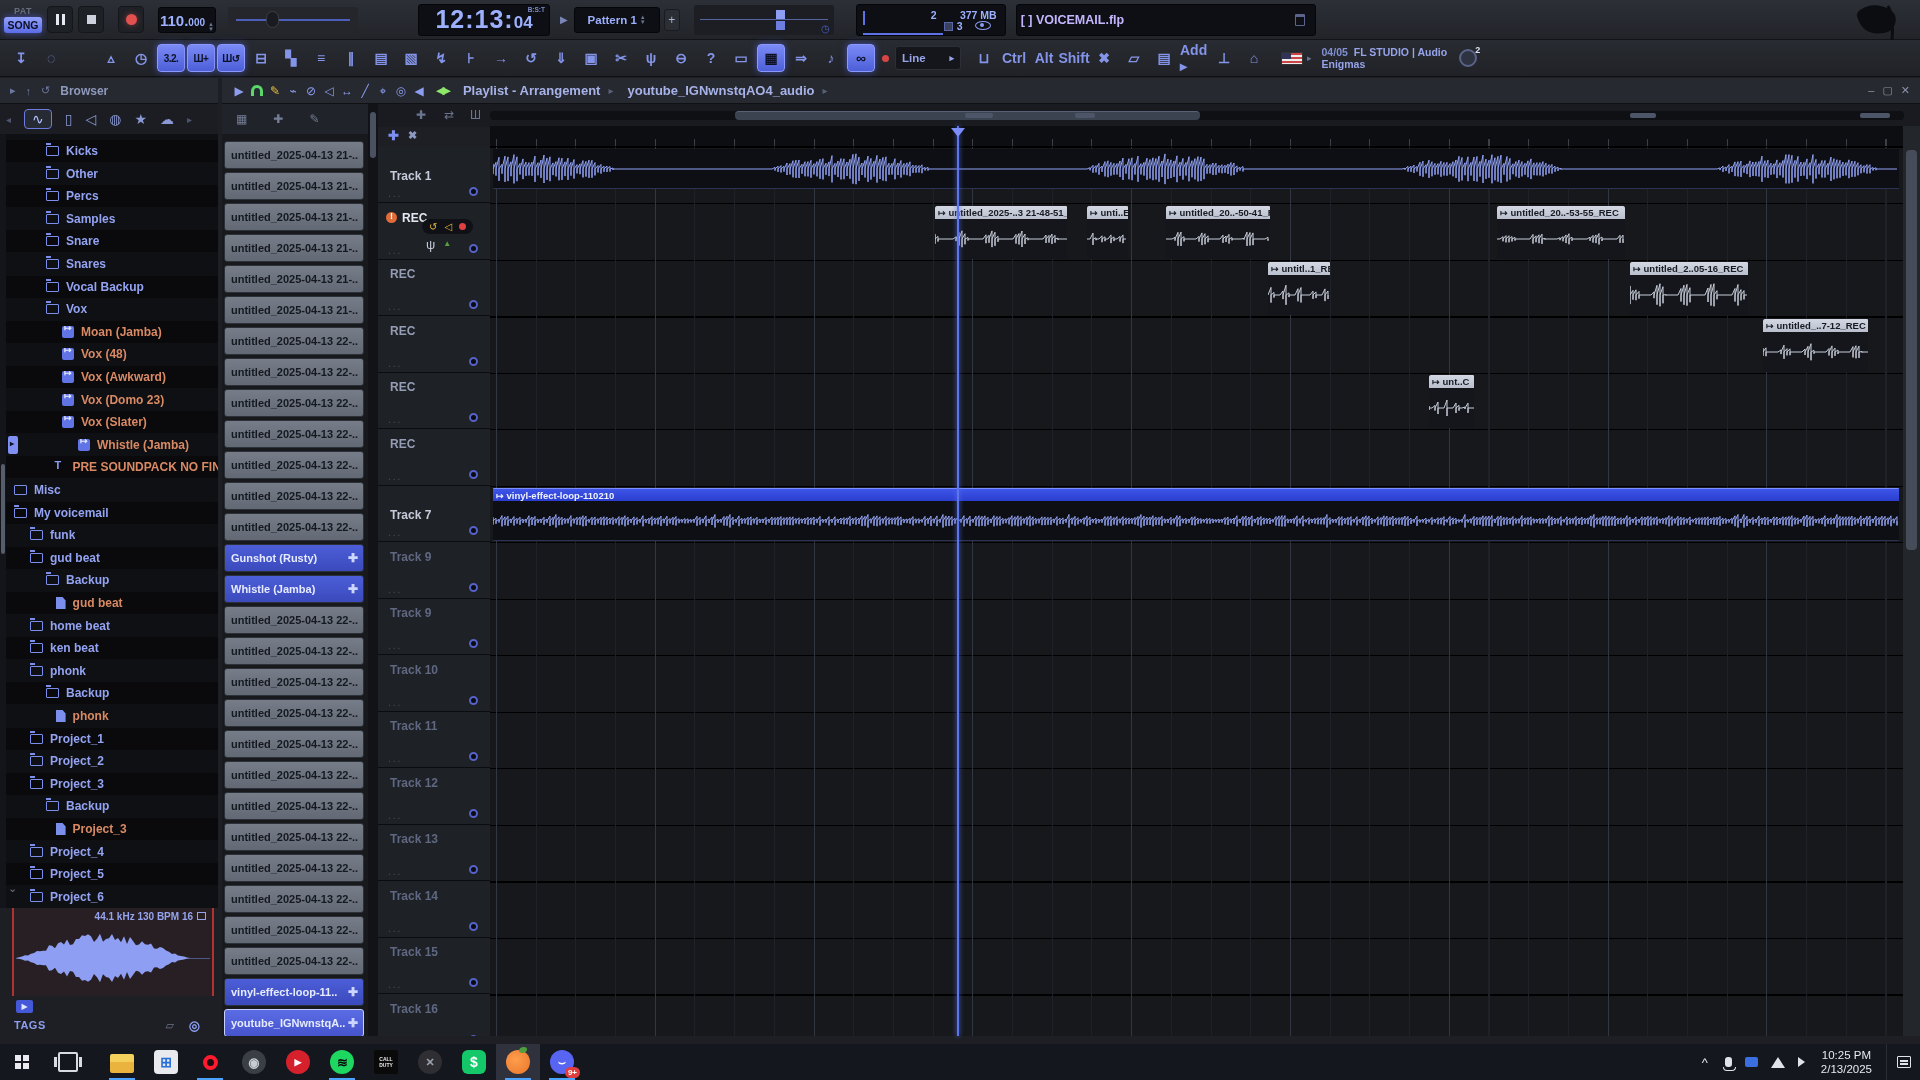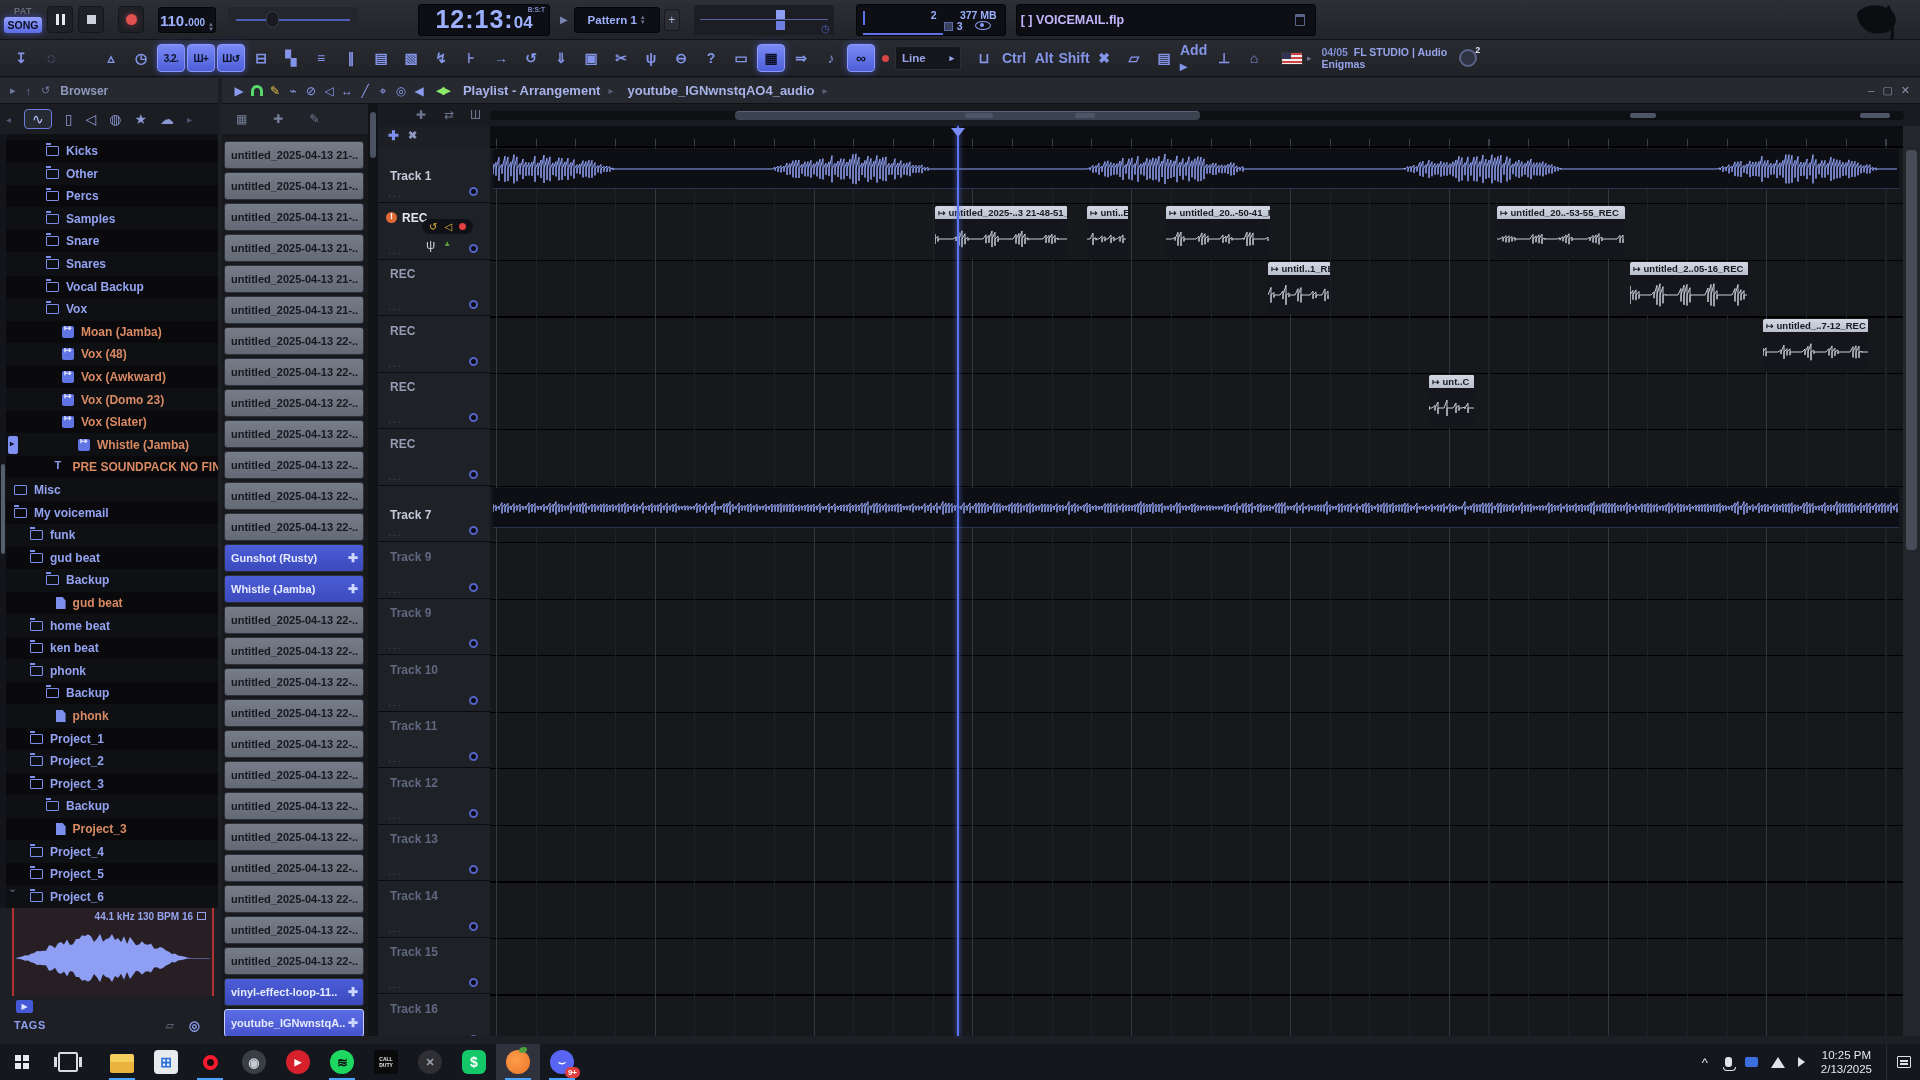--- a/index.html
+++ b/index.html
@@ -1083,20 +1083,24 @@
           <span class="hic" data-interactable="false"></span>
           <span class="clip-label" data-interactable="false">unt..C</span>
         </div>
         <div class="clip-body" data-interactable="false">
           <div class="wave" data-interactable="false"><svg width="45" height="36">
               <path d="M0 18 L0 16.0 L0 20.0 L0 18 L3 18.0 L3 18.0 L3 18 L6 15.5 L6 20.5 L6 18 L9 12.0 L9 24.0 L9 18 L12 18.0 L12 18.0 L12 18 L15 18.0 L15 18.0 L15 18 L18 10.0 L18 26.0 L18 18 L21 18.0 L21 18.0 L21 18 L24 18.0 L24 18.0 L24 18 L27 13.0 L27 23.0 L27 18 L30 15.3 L30 20.7 L30 18 L33 18.0 L33 18.0 L33 18 L36 17.0 L36 19.0 L36 18 L39 13.1 L39 22.9 L39 18 L42 18.0 L42 18.0 L42 18 L45 18.0 L45 18.0 L45 18" stroke="#c7cdd9" stroke-width="1" fill="none"></path>
             </svg></div>
         </div>
       </div>
       <div class="clip blue" data-interactable="true" style="--i: 9; --track: 6; --x: 493; --w: 1406; --seed: 9; --amp: 0.32;">
+        <div class="clip-head" data-interactable="true">
+          <span class="hic" data-interactable="false"></span>
+          <span class="clip-label" data-interactable="false">vinyl-effect-loop-110210</span>
+        </div>
         <div class="clip-body" data-interactable="false">
           <div class="wave" data-interactable="false"><svg width="1406" height="36">
               <path d="M0 18 L0 14.4 L0 21.6 L0 18 L3 15.2 L3 20.8 L3 18 L6 16.5 L6 19.5 L6 18 L9 12.6 L9 23.4 L9 18 L12 13.8 L12 22.2 L12 18 L15 13.2 L15 22.8 L15 18 L18 16.0 L18 20.0 L18 18 L21 13.5 L21 22.5 L21 18 L24 15.4 L24 20.6 L24 18 L27 14.2 L27 21.8 L27 18 L30 16.0 L30 20.0 L30 18 L33 16.3 L33 19.7 L33 18 L36 12.7 L36 23.3 L36 18 L39 14.0 L39 22.0 L39 18 L42 13.4 L42 22.6 L42 18 L45 16.0 L45 20.0 L45 18 L48 16.1 L48 19.9 L48 18 L51 14.2 L51 21.8 L51 18 L54 16.2 L54 19.8 L54 18 L57 13.0 L57 23.0 L57 18 L60 14.3 L60 21.7 L60 18 L63 11.5 L63 24.5 L63 18 L66 13.8 L66 22.2 L66 18 L69 14.2 L69 21.8 L69 18 L72 15.4 L72 20.6 L72 18 L75 15.7 L75 20.3 L75 18 L78 12.6 L78 23.4 L78 18 L81 15.6 L81 20.4 L81 18 L84 14.2 L84 21.8 L84 18 L87 13.9 L87 22.1 L87 18 L90 12.7 L90 23.3 L90 18 L93 13.1 L93 22.9 L93 18 L96 16.4 L96 19.6 L96 18 L99 14.2 L99 21.8 L99 18 L102 13.9 L102 22.1 L102 18 L105 15.6 L105 20.4 L105 18 L108 14.2 L108 21.8 L108 18 L111 13.7 L111 22.3 L111 18 L114 14.1 L114 21.9 L114 18 L117 15.1 L117 20.9 L117 18 L120 14.3 L120 21.7 L120 18 L123 15.7 L123 20.3 L123 18 L126 13.6 L126 22.4 L126 18 L129 14.3 L129 21.7 L129 18 L132 12.7 L132 23.3 L132 18 L135 14.1 L135 21.9 L135 18 L138 16.1 L138 19.9 L138 18 L141 13.8 L141 22.2 L141 18 L144 14.6 L144 21.4 L144 18 L147 16.4 L147 19.6 L147 18 L150 12.7 L150 23.3 L150 18 L153 16.1 L153 19.9 L153 18 L156 15.2 L156 20.8 L156 18 L159 13.5 L159 22.5 L159 18 L162 14.9 L162 21.1 L162 18 L165 14.6 L165 21.4 L165 18 L168 13.1 L168 22.9 L168 18 L171 15.8 L171 20.2 L171 18 L174 13.1 L174 22.9 L174 18 L177 15.6 L177 20.4 L177 18 L180 14.2 L180 21.8 L180 18 L183 13.5 L183 22.5 L183 18 L186 15.8 L186 20.2 L186 18 L189 16.4 L189 19.6 L189 18 L192 15.6 L192 20.4 L192 18 L195 15.8 L195 20.2 L195 18 L198 16.5 L198 19.5 L198 18 L201 16.3 L201 19.7 L201 18 L204 13.2 L204 22.8 L204 18 L207 14.3 L207 21.7 L207 18 L210 15.9 L210 20.1 L210 18 L213 12.8 L213 23.2 L213 18 L216 16.0 L216 20.0 L216 18 L219 14.0 L219 22.0 L219 18 L222 11.5 L222 24.5 L222 18 L225 16.2 L225 19.8 L225 18 L228 16.4 L228 19.6 L228 18 L231 13.5 L231 22.5 L231 18 L234 13.3 L234 22.7 L234 18 L237 11.5 L237 24.5 L237 18 L240 14.2 L240 21.8 L240 18 L243 16.4 L243 19.6 L243 18 L246 12.9 L246 23.1 L246 18 L249 15.3 L249 20.7 L249 18 L252 15.5 L252 20.5 L252 18 L255 14.2 L255 21.8 L255 18 L258 13.8 L258 22.2 L258 18 L261 15.6 L261 20.4 L261 18 L264 14.2 L264 21.8 L264 18 L267 16.0 L267 20.0 L267 18 L270 16.0 L270 20.0 L270 18 L273 14.4 L273 21.6 L273 18 L276 16.3 L276 19.7 L276 18 L279 14.0 L279 22.0 L279 18 L282 14.5 L282 21.5 L282 18 L285 14.1 L285 21.9 L285 18 L288 13.5 L288 22.5 L288 18 L291 14.6 L291 21.4 L291 18 L294 14.3 L294 21.7 L294 18 L297 13.9 L297 22.1 L297 18 L300 13.8 L300 22.2 L300 18 L303 15.5 L303 20.5 L303 18 L306 14.7 L306 21.3 L306 18 L309 15.8 L309 20.2 L309 18 L312 15.1 L312 20.9 L312 18 L315 14.2 L315 21.8 L315 18 L318 14.8 L318 21.2 L318 18 L321 14.0 L321 22.0 L321 18 L324 15.9 L324 20.1 L324 18 L327 13.4 L327 22.6 L327 18 L330 16.3 L330 19.7 L330 18 L333 16.2 L333 19.8 L333 18 L336 13.6 L336 22.4 L336 18 L339 16.3 L339 19.7 L339 18 L342 13.7 L342 22.3 L342 18 L345 16.1 L345 19.9 L345 18 L348 15.0 L348 21.0 L348 18 L351 14.6 L351 21.4 L351 18 L354 14.8 L354 21.2 L354 18 L357 13.3 L357 22.7 L357 18 L360 15.2 L360 20.8 L360 18 L363 14.3 L363 21.7 L363 18 L366 15.1 L366 20.9 L366 18 L369 12.9 L369 23.1 L369 18 L372 13.3 L372 22.7 L372 18 L375 11.5 L375 24.5 L375 18 L378 15.7 L378 20.3 L378 18 L381 13.3 L381 22.7 L381 18 L384 12.8 L384 23.2 L384 18 L387 13.7 L387 22.3 L387 18 L390 15.5 L390 20.5 L390 18 L393 13.4 L393 22.6 L393 18 L396 14.6 L396 21.4 L396 18 L399 14.8 L399 21.2 L399 18 L402 14.6 L402 21.4 L402 18 L405 13.6 L405 22.4 L405 18 L408 13.9 L408 22.1 L408 18 L411 16.1 L411 19.9 L411 18 L414 15.9 L414 20.1 L414 18 L417 15.4 L417 20.6 L417 18 L420 13.6 L420 22.4 L420 18 L423 15.8 L423 20.2 L423 18 L426 15.7 L426 20.3 L426 18 L429 16.6 L429 19.4 L429 18 L432 13.4 L432 22.6 L432 18 L435 15.2 L435 20.8 L435 18 L438 13.0 L438 23.0 L438 18 L441 15.8 L441 20.2 L441 18 L444 12.9 L444 23.1 L444 18 L447 16.4 L447 19.6 L447 18 L450 11.5 L450 24.5 L450 18 L453 12.9 L453 23.1 L453 18 L456 13.0 L456 23.0 L456 18 L459 13.5 L459 22.5 L459 18 L462 15.3 L462 20.7 L462 18 L465 14.1 L465 21.9 L465 18 L468 16.4 L468 19.6 L468 18 L471 12.7 L471 23.3 L471 18 L474 15.5 L474 20.5 L474 18 L477 13.0 L477 23.0 L477 18 L480 16.4 L480 19.6 L480 18 L483 13.1 L483 22.9 L483 18 L486 12.7 L486 23.3 L486 18 L489 13.2 L489 22.8 L489 18 L492 12.8 L492 23.2 L492 18 L495 14.2 L495 21.8 L495 18 L498 16.0 L498 20.0 L498 18 L501 12.7 L501 23.3 L501 18 L504 13.5 L504 22.5 L504 18 L507 13.5 L507 22.5 L507 18 L510 15.3 L510 20.7 L510 18 L513 15.8 L513 20.2 L513 18 L516 14.6 L516 21.4 L516 18 L519 12.7 L519 23.3 L519 18 L522 13.7 L522 22.3 L522 18 L525 12.8 L525 23.2 L525 18 L528 13.5 L528 22.5 L528 18 L531 15.4 L531 20.6 L531 18 L534 13.8 L534 22.2 L534 18 L537 12.8 L537 23.2 L537 18 L540 13.8 L540 22.2 L540 18 L543 15.3 L543 20.7 L543 18 L546 15.7 L546 20.3 L546 18 L549 13.8 L549 22.2 L549 18 L552 13.9 L552 22.1 L552 18 L555 14.3 L555 21.7 L555 18 L558 14.2 L558 21.8 L558 18 L561 16.0 L561 20.0 L561 18 L564 13.6 L564 22.4 L564 18 L567 15.1 L567 20.9 L567 18 L570 14.9 L570 21.1 L570 18 L573 16.3 L573 19.7 L573 18 L576 11.5 L576 24.5 L576 18 L579 14.8 L579 21.2 L579 18 L582 13.3 L582 22.7 L582 18 L585 14.7 L585 21.3 L585 18 L588 16.4 L588 19.6 L588 18 L591 14.7 L591 21.3 L591 18 L594 12.9 L594 23.1 L594 18 L597 14.0 L597 22.0 L597 18 L600 16.2 L600 19.8 L600 18 L603 15.2 L603 20.8 L603 18 L606 16.2 L606 19.8 L606 18 L609 16.3 L609 19.7 L609 18 L612 13.5 L612 22.5 L612 18 L615 13.5 L615 22.5 L615 18 L618 13.1 L618 22.9 L618 18 L621 14.5 L621 21.5 L621 18 L624 13.6 L624 22.4 L624 18 L627 15.8 L627 20.2 L627 18 L630 13.6 L630 22.4 L630 18 L633 14.8 L633 21.2 L633 18 L636 14.9 L636 21.1 L636 18 L639 15.3 L639 20.7 L639 18 L642 14.4 L642 21.6 L642 18 L645 13.4 L645 22.6 L645 18 L648 11.5 L648 24.5 L648 18 L651 13.1 L651 22.9 L651 18 L654 14.0 L654 22.0 L654 18 L657 14.0 L657 22.0 L657 18 L660 12.7 L660 23.3 L660 18 L663 14.1 L663 21.9 L663 18 L666 14.2 L666 21.8 L666 18 L669 13.2 L669 22.8 L669 18 L672 15.8 L672 20.2 L672 18 L675 16.1 L675 19.9 L675 18 L678 14.3 L678 21.7 L678 18 L681 15.6 L681 20.4 L681 18 L684 12.6 L684 23.4 L684 18 L687 12.9 L687 23.1 L687 18 L690 15.8 L690 20.2 L690 18 L693 15.2 L693 20.8 L693 18 L696 16.2 L696 19.8 L696 18 L699 13.9 L699 22.1 L699 18 L702 13.6 L702 22.4 L702 18 L705 15.1 L705 20.9 L705 18 L708 15.6 L708 20.4 L708 18 L711 16.4 L711 19.6 L711 18 L714 15.4 L714 20.6 L714 18 L717 15.4 L717 20.6 L717 18 L720 15.9 L720 20.1 L720 18 L723 16.6 L723 19.4 L723 18 L726 16.1 L726 19.9 L726 18 L729 16.4 L729 19.6 L729 18 L732 14.6 L732 21.4 L732 18 L735 14.0 L735 22.0 L735 18 L738 15.8 L738 20.2 L738 18 L741 15.0 L741 21.0 L741 18 L744 12.7 L744 23.3 L744 18 L747 16.1 L747 19.9 L747 18 L750 13.4 L750 22.6 L750 18 L753 12.9 L753 23.1 L753 18 L756 14.0 L756 22.0 L756 18 L759 12.8 L759 23.2 L759 18 L762 16.2 L762 19.8 L762 18 L765 14.2 L765 21.8 L765 18 L768 13.5 L768 22.5 L768 18 L771 14.8 L771 21.2 L771 18 L774 15.4 L774 20.6 L774 18 L777 15.0 L777 21.0 L777 18 L780 16.6 L780 19.4 L780 18 L783 13.5 L783 22.5 L783 18 L786 12.9 L786 23.1 L786 18 L789 12.6 L789 23.4 L789 18 L792 12.6 L792 23.4 L792 18 L795 15.9 L795 20.1 L795 18 L798 16.1 L798 19.9 L798 18 L801 15.4 L801 20.6 L801 18 L804 12.8 L804 23.2 L804 18 L807 15.6 L807 20.4 L807 18 L810 12.8 L810 23.2 L810 18 L813 16.6 L813 19.4 L813 18 L816 14.6 L816 21.4 L816 18 L819 16.0 L819 20.0 L819 18 L822 15.3 L822 20.7 L822 18 L825 14.7 L825 21.3 L825 18 L828 14.7 L828 21.3 L828 18 L831 14.6 L831 21.4 L831 18 L834 11.5 L834 24.5 L834 18 L837 14.6 L837 21.4 L837 18 L840 16.2 L840 19.8 L840 18 L843 16.2 L843 19.8 L843 18 L846 13.7 L846 22.3 L846 18 L849 13.6 L849 22.4 L849 18 L852 15.2 L852 20.8 L852 18 L855 14.2 L855 21.8 L855 18 L858 13.6 L858 22.4 L858 18 L861 16.4 L861 19.6 L861 18 L864 13.6 L864 22.4 L864 18 L867 16.3 L867 19.7 L867 18 L870 13.9 L870 22.1 L870 18 L873 12.8 L873 23.2 L873 18 L876 13.1 L876 22.9 L876 18 L879 15.1 L879 20.9 L879 18 L882 16.5 L882 19.5 L882 18 L885 13.8 L885 22.2 L885 18 L888 14.6 L888 21.4 L888 18 L891 12.8 L891 23.2 L891 18 L894 13.1 L894 22.9 L894 18 L897 14.3 L897 21.7 L897 18 L900 13.1 L900 22.9 L900 18 L903 14.9 L903 21.1 L903 18 L906 14.5 L906 21.5 L906 18 L909 14.3 L909 21.7 L909 18 L912 13.0 L912 23.0 L912 18 L915 13.4 L915 22.6 L915 18 L918 15.0 L918 21.0 L918 18 L921 16.4 L921 19.6 L921 18 L924 13.1 L924 22.9 L924 18 L927 16.5 L927 19.5 L927 18 L930 16.4 L930 19.6 L930 18 L933 15.1 L933 20.9 L933 18 L936 16.6 L936 19.4 L936 18 L939 14.4 L939 21.6 L939 18 L942 16.3 L942 19.7 L942 18 L945 14.7 L945 21.3 L945 18 L948 14.8 L948 21.2 L948 18 L951 13.6 L951 22.4 L951 18 L954 16.6 L954 19.4 L954 18 L957 13.4 L957 22.6 L957 18 L960 14.8 L960 21.2 L960 18 L963 15.2 L963 20.8 L963 18 L966 16.6 L966 19.4 L966 18 L969 16.6 L969 19.4 L969 18 L972 11.5 L972 24.5 L972 18 L975 16.5 L975 19.5 L975 18 L978 15.7 L978 20.3 L978 18 L981 13.3 L981 22.7 L981 18 L984 14.2 L984 21.8 L984 18 L987 14.4 L987 21.6 L987 18 L990 12.8 L990 23.2 L990 18 L993 13.3 L993 22.7 L993 18 L996 13.0 L996 23.0 L996 18 L999 12.6 L999 23.4 L999 18 L1002 16.0 L1002 20.0 L1002 18 L1005 13.3 L1005 22.7 L1005 18 L1008 12.9 L1008 23.1 L1008 18 L1011 14.3 L1011 21.7 L1011 18 L1014 14.3 L1014 21.7 L1014 18 L1017 15.1 L1017 20.9 L1017 18 L1020 13.5 L1020 22.5 L1020 18 L1023 15.4 L1023 20.6 L1023 18 L1026 15.7 L1026 20.3 L1026 18 L1029 12.6 L1029 23.4 L1029 18 L1032 14.8 L1032 21.2 L1032 18 L1035 14.4 L1035 21.6 L1035 18 L1038 13.8 L1038 22.2 L1038 18 L1041 15.7 L1041 20.3 L1041 18 L1044 16.2 L1044 19.8 L1044 18 L1047 15.4 L1047 20.6 L1047 18 L1050 15.4 L1050 20.6 L1050 18 L1053 15.8 L1053 20.2 L1053 18 L1056 12.7 L1056 23.3 L1056 18 L1059 13.8 L1059 22.2 L1059 18 L1062 15.0 L1062 21.0 L1062 18 L1065 15.4 L1065 20.6 L1065 18 L1068 13.6 L1068 22.4 L1068 18 L1071 16.6 L1071 19.4 L1071 18 L1074 13.8 L1074 22.2 L1074 18 L1077 14.9 L1077 21.1 L1077 18 L1080 15.4 L1080 20.6 L1080 18 L1083 13.5 L1083 22.5 L1083 18 L1086 15.0 L1086 21.0 L1086 18 L1089 14.0 L1089 22.0 L1089 18 L1092 15.2 L1092 20.8 L1092 18 L1095 14.8 L1095 21.2 L1095 18 L1098 12.9 L1098 23.1 L1098 18 L1101 11.5 L1101 24.5 L1101 18 L1104 14.7 L1104 21.3 L1104 18 L1107 14.7 L1107 21.3 L1107 18 L1110 13.3 L1110 22.7 L1110 18 L1113 12.8 L1113 23.2 L1113 18 L1116 13.2 L1116 22.8 L1116 18 L1119 13.6 L1119 22.4 L1119 18 L1122 13.0 L1122 23.0 L1122 18 L1125 14.9 L1125 21.1 L1125 18 L1128 14.6 L1128 21.4 L1128 18 L1131 15.3 L1131 20.7 L1131 18 L1134 12.6 L1134 23.4 L1134 18 L1137 14.1 L1137 21.9 L1137 18 L1140 16.1 L1140 19.9 L1140 18 L1143 13.9 L1143 22.1 L1143 18 L1146 16.3 L1146 19.7 L1146 18 L1149 13.7 L1149 22.3 L1149 18 L1152 14.1 L1152 21.9 L1152 18 L1155 13.2 L1155 22.8 L1155 18 L1158 13.6 L1158 22.4 L1158 18 L1161 14.6 L1161 21.4 L1161 18 L1164 13.8 L1164 22.2 L1164 18 L1167 15.8 L1167 20.2 L1167 18 L1170 15.2 L1170 20.8 L1170 18 L1173 14.6 L1173 21.4 L1173 18 L1176 12.7 L1176 23.3 L1176 18 L1179 13.6 L1179 22.4 L1179 18 L1182 15.6 L1182 20.4 L1182 18 L1185 13.3 L1185 22.7 L1185 18 L1188 14.1 L1188 21.9 L1188 18 L1191 14.4 L1191 21.6 L1191 18 L1194 15.7 L1194 20.3 L1194 18 L1197 13.9 L1197 22.1 L1197 18 L1200 16.6 L1200 19.4 L1200 18 L1203 14.9 L1203 21.1 L1203 18 L1206 14.6 L1206 21.4 L1206 18 L1209 14.5 L1209 21.5 L1209 18 L1212 14.2 L1212 21.8 L1212 18 L1215 13.8 L1215 22.2 L1215 18 L1218 15.1 L1218 20.9 L1218 18 L1221 14.2 L1221 21.8 L1221 18 L1224 14.2 L1224 21.8 L1224 18 L1227 13.3 L1227 22.7 L1227 18 L1230 15.2 L1230 20.8 L1230 18 L1233 15.4 L1233 20.6 L1233 18 L1236 16.4 L1236 19.6 L1236 18 L1239 15.3 L1239 20.7 L1239 18 L1242 12.8 L1242 23.2 L1242 18 L1245 11.5 L1245 24.5 L1245 18 L1248 16.0 L1248 20.0 L1248 18 L1251 11.5 L1251 24.5 L1251 18 L1254 13.0 L1254 23.0 L1254 18 L1257 16.1 L1257 19.9 L1257 18 L1260 14.4 L1260 21.6 L1260 18 L1263 16.2 L1263 19.8 L1263 18 L1266 12.9 L1266 23.1 L1266 18 L1269 14.9 L1269 21.1 L1269 18 L1272 14.0 L1272 22.0 L1272 18 L1275 14.3 L1275 21.7 L1275 18 L1278 16.3 L1278 19.7 L1278 18 L1281 13.8 L1281 22.2 L1281 18 L1284 14.0 L1284 22.0 L1284 18 L1287 15.1 L1287 20.9 L1287 18 L1290 13.7 L1290 22.3 L1290 18 L1293 13.9 L1293 22.1 L1293 18 L1296 13.4 L1296 22.6 L1296 18 L1299 12.7 L1299 23.3 L1299 18 L1302 14.5 L1302 21.5 L1302 18 L1305 14.8 L1305 21.2 L1305 18 L1308 16.5 L1308 19.5 L1308 18 L1311 13.0 L1311 23.0 L1311 18 L1314 12.0 L1314 24.0 L1314 18 L1317 13.4 L1317 22.6 L1317 18 L1320 13.3 L1320 22.7 L1320 18 L1323 16.0 L1323 20.0 L1323 18 L1326 15.6 L1326 20.4 L1326 18 L1329 14.9 L1329 21.1 L1329 18 L1332 12.7 L1332 23.3 L1332 18 L1335 15.2 L1335 20.8 L1335 18 L1338 14.6 L1338 21.4 L1338 18 L1341 15.2 L1341 20.8 L1341 18 L1344 11.5 L1344 24.5 L1344 18 L1347 13.2 L1347 22.8 L1347 18 L1350 13.7 L1350 22.3 L1350 18 L1353 13.7 L1353 22.3 L1353 18 L1356 13.6 L1356 22.4 L1356 18 L1359 13.0 L1359 23.0 L1359 18 L1362 14.4 L1362 21.6 L1362 18 L1365 15.7 L1365 20.3 L1365 18 L1368 12.9 L1368 23.1 L1368 18 L1371 15.1 L1371 20.9 L1371 18 L1374 13.2 L1374 22.8 L1374 18 L1377 13.0 L1377 23.0 L1377 18 L1380 16.0 L1380 20.0 L1380 18 L1383 13.0 L1383 23.0 L1383 18 L1386 14.5 L1386 21.5 L1386 18 L1389 13.1 L1389 22.9 L1389 18 L1392 13.3 L1392 22.7 L1392 18 L1395 14.7 L1395 21.3 L1395 18 L1398 12.8 L1398 23.2 L1398 18 L1401 15.8 L1401 20.2 L1401 18 L1404 13.6 L1404 22.4 L1404 18" stroke="#97a7f8" stroke-width="1" fill="none"></path>
             </svg></div>
         </div>
       </div>
     </div>
   <div id="plvscroll" data-interactable="true">
       <div class="th" data-interactable="true"></div>
     </div>

